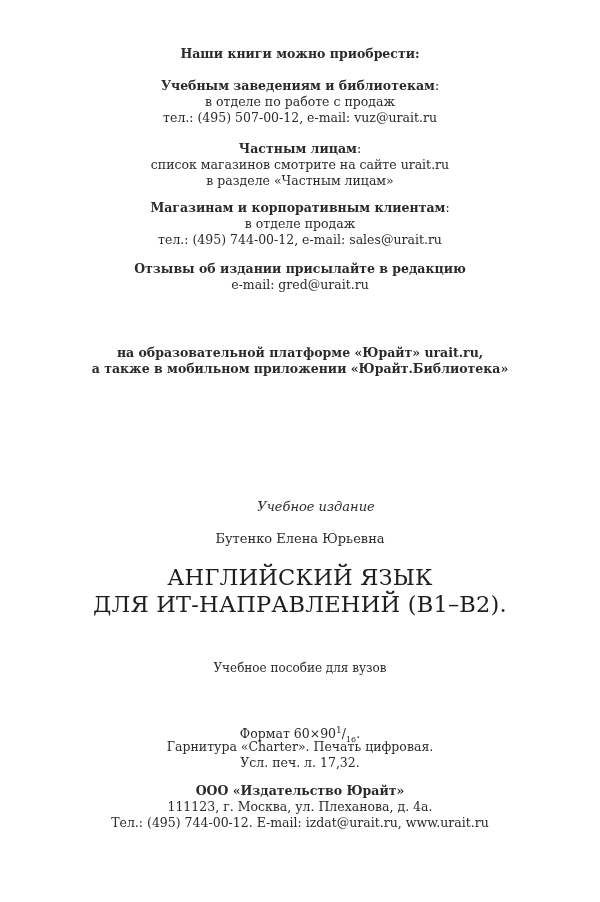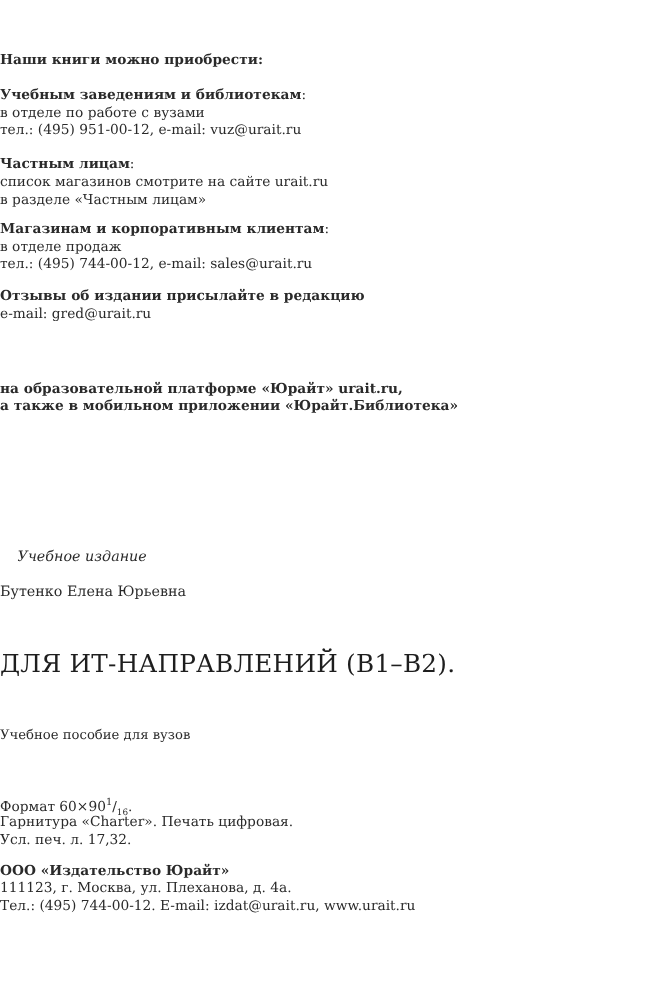--- a/index.html
+++ b/index.html
@@ -3,60 +3,61 @@
 <meta charset="utf-8">
 <style>
   html, body { margin: 0; padding: 0; }
   body {
     width: 600px; height: 902px; background: #ffffff; color: #2a2a2a;
     font-family: "DejaVu Serif", "Liberation Serif", serif;
     position: relative; overflow: hidden;
   }
   .page { position: absolute; left: 0; top: 0; width: 600px; height: 902px; }
   .line {
-    position: absolute; left: 0; width: 600px; text-align: left;
+    position: absolute; left: 0; width: 600px; text-align: center;
     white-space: nowrap; font-size: 12.5px; line-height: 15px;
   }
   .b { font-weight: bold; }
   .i { font-style: italic; padding-left: 16px; }
   .title {
     font-size: 22.5px; line-height: 26px; font-weight: normal; color: #1e1e1e;
     letter-spacing: 0.2px;
   }
   .small-sup { font-size: 9px; vertical-align: super; }
   .small-sub { font-size: 8px; vertical-align: sub; }
 </style>
 </head>
 <body>
 
 <div class="page">
 
   <div class="line b" style="top:46px">Наши книги можно приобрести:</div>
 
   <div class="line" style="top:78px"><span class="b">Учебным заведениям и библиотекам</span><span>:</span></div>
-  <div class="line" style="top:94px">в отделе по работе с вузами</div>
-  <div class="line" style="top:110px">тел.: (495) 951-00-12, e-mail: vuz@urait.ru</div>
+  <div class="line" style="top:94px">в отделе по работе с продаж</div>
+  <div class="line" style="top:110px">тел.: (495) 507-00-12, e-mail: vuz@urait.ru</div>
 
   <div class="line" style="top:141px"><span class="b">Частным лицам</span><span>:</span></div>
   <div class="line" style="top:157px">список магазинов смотрите на сайте urait.ru</div>
   <div class="line" style="top:173px">в разделе «Частным лицам»</div>
 
   <div class="line" style="top:200px"><span class="b">Магазинам и корпоративным клиентам</span><span>:</span></div>
   <div class="line" style="top:216px">в отделе продаж</div>
   <div class="line" style="top:232px">тел.: (495) 744-00-12, e-mail: sales@urait.ru</div>
 
   <div class="line b" style="top:261px">Отзывы об издании присылайте в редакцию</div>
   <div class="line" style="top:277px">e-mail: gred@urait.ru</div>
 
   <div class="line b" style="top:345px">на образовательной платформе «Юрайт» urait.ru,</div>
   <div class="line b" style="top:361px">а также в мобильном приложении «Юрайт.Библиотека»</div>
 
   <div class="line i" style="top:499px;font-size:13px">Учебное издание</div>
   <div class="line" style="top:531px;font-size:13px">Бутенко Елена Юрьевна</div>
 
+  <div class="line title" style="top:564px">АНГЛИЙСКИЙ ЯЗЫК</div>
   <div class="line title" style="top:591px">ДЛЯ ИТ-НАПРАВЛЕНИЙ (B1–B2).</div>
 
   <div class="line" style="top:661px;font-size:12px">Учебное пособие для вузов</div>
 
   <div class="line" style="top:723px"><span>Формат 60×90</span><span class="small-sup">1</span><span>/</span><span class="small-sub">16</span><span>.</span></div>
   <div class="line" style="top:739px">Гарнитура «Charter». Печать цифровая.</div>
   <div class="line" style="top:755px">Усл. печ. л. 17,32.</div>
 
   <div class="line b" style="top:783px">ООО «Издательство Юрайт»</div>
   <div class="line" style="top:799px">111123, г. Москва, ул. Плеханова, д. 4а.</div>

